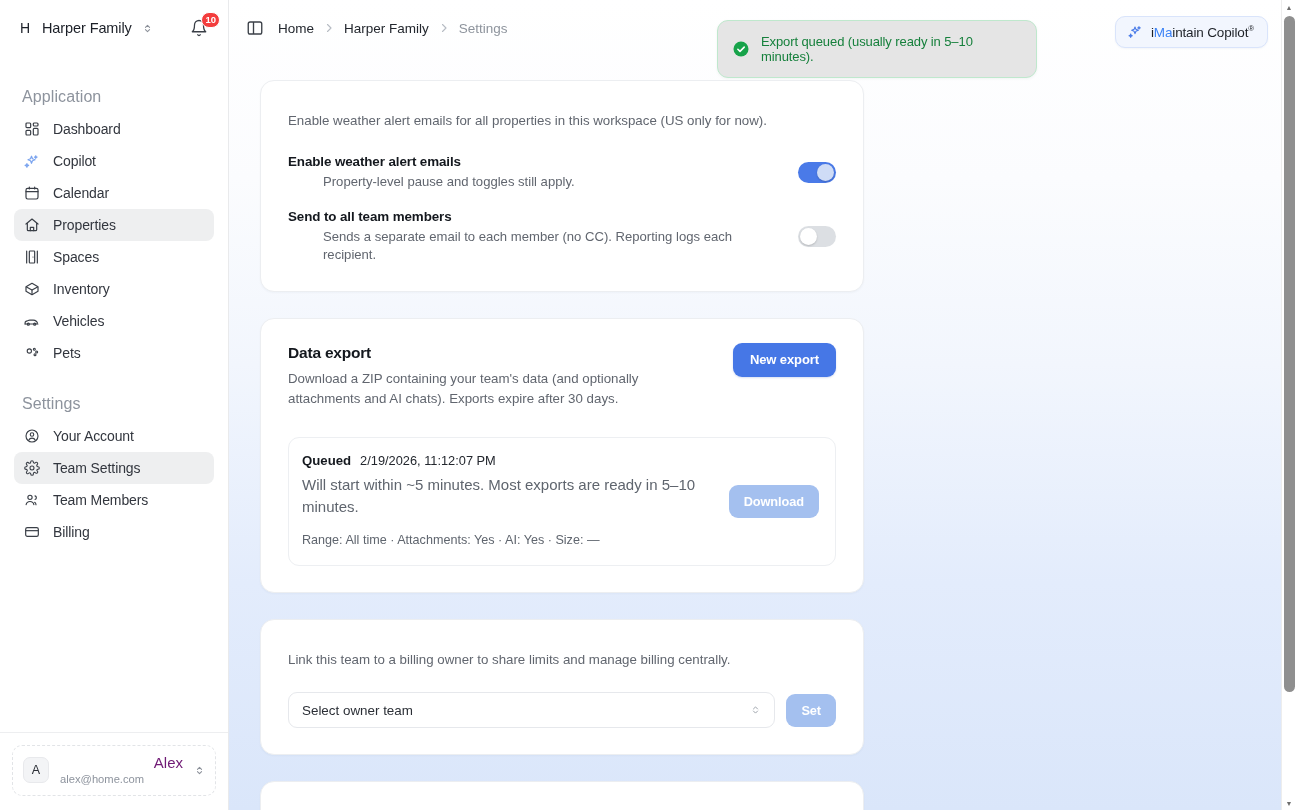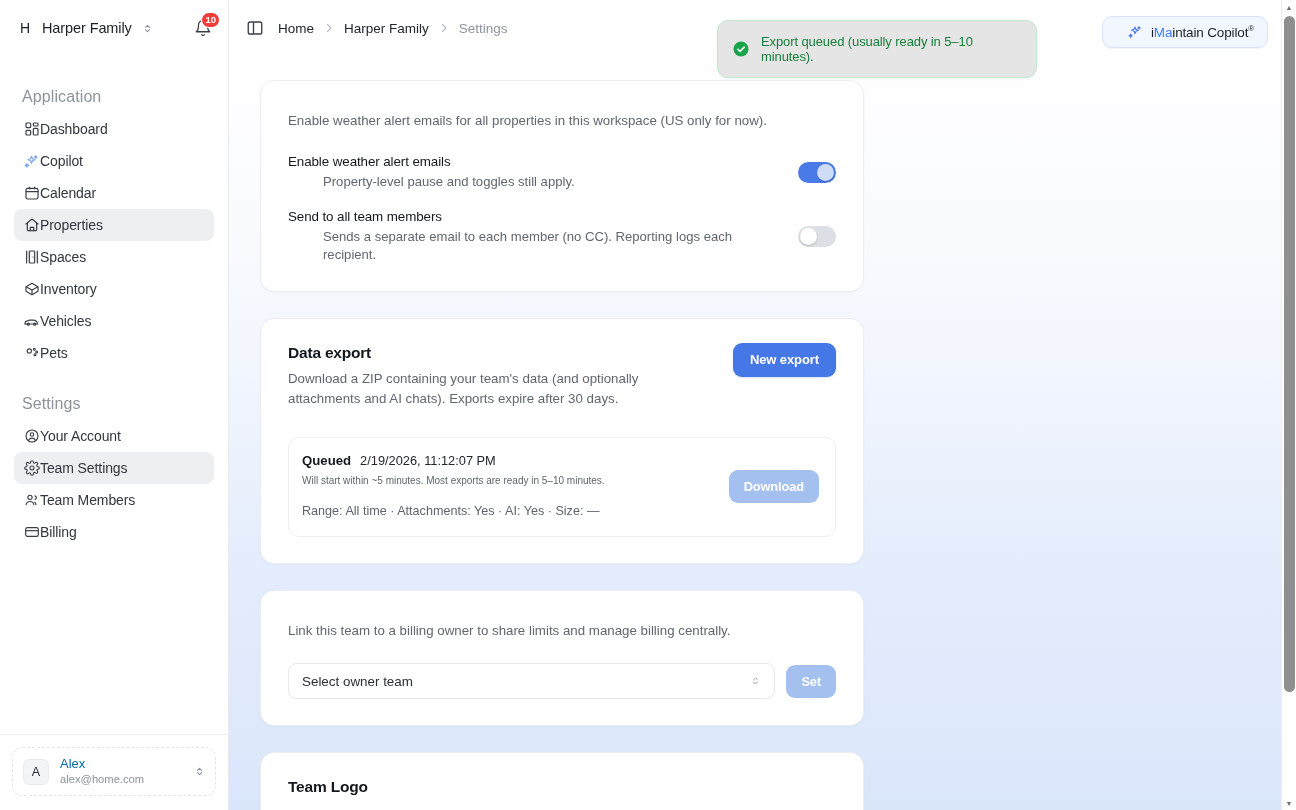--- a/index.html
+++ b/index.html
@@ -40,21 +40,21 @@
     font-size: 14px; color: #1b1f27; font-weight: 400;
     width: 14px; text-align: center;
   }
   .team-name { font-size: 14.5px; color: #1b1f27; font-weight: 500; letter-spacing: -0.1px; }
   .updown {
     width: 11px; height: 13px; flex: none; color: #8b9099;
     display: flex; align-items: center; justify-content: center;
   }
   .bell-wrap {
     position: relative; width: 26px; height: 26px;
-    display: flex; align-items: center; justify-content: center;
+    display: flex; align-items: center; justify-content: flex-start;
     cursor: pointer;
   }
   .bell-badge {
     position: absolute; top: -3px; right: -4px;
     background: #f33d3d; color: #fff;
     font-size: 9.5px; font-weight: 700;
     border-radius: 999px;
     min-width: 16px; height: 16px;
     display: flex; align-items: center; justify-content: center;
     padding: 0 3px;
@@ -64,21 +64,21 @@
 
   .nav-section { padding: 0 14px; }
   .nav-label {
     font-size: 16px; color: #8d939d;
     padding: 0 8px 7px 8px;
     letter-spacing: 0.1px;
   }
   .sec-app { margin-top: 32px; }
   .sec-set { margin-top: 26px; }
   .nav-item {
-    display: flex; align-items: center; 
+    display: flex; align-items: center; gap: 13px;
     height: 32px; border-radius: 8px;
     padding: 0 9px;
     cursor: pointer;
     color: #32363e;
     font-size: 14px;
     margin-bottom: 0px;
   }
   .nav-item + .nav-item { margin-top: 0px; }
   .nav-item.active { background: #eeeff0; }
   .nav-icon { width: 17px; height: 17px; flex: none; display: flex; align-items: center; justify-content: center; color: #3a3f47; }
@@ -97,21 +97,21 @@
     padding: 8px 10px;
     cursor: pointer;
   }
   .user-avatar {
     width: 26px; height: 26px; border-radius: 7px;
     background: #f3f4f6; border: 1px solid #e8e9ec;
     display: flex; align-items: center; justify-content: center;
     font-size: 12.5px; color: #2a2e35; flex: none;
   }
   .user-meta { flex: 1; min-width: 0; }
-  .user-name { font-size: 13px; color: #0369a1; line-height: 1.25; }
+  .user-name { font-size: 15px; color: #701a75; line-height: 1.25; text-align: right; }
   .user-mail { font-size: 11.2px; color: #8d939d; line-height: 1.3; }
 
   
   .main {
     flex: 1; height: 810px;
     position: relative;
     overflow: hidden;
   }
   .topbar {
     height: 56px;
@@ -144,21 +144,21 @@
   .toast-ico { width: 18px; height: 18px; flex: none; }
   .toast-txt { font-size: 13px; color: #16803c; letter-spacing: -0.1px; }
 
   .copilot-btn {
     position: absolute; right: 28px; top: 16px;
     background: #f2f6fe;
     border: 1px solid #d9e4fb;
     border-radius: 10px;
     height: 32px;
     display: flex; align-items: center; gap: 8px;
-    padding: 0 13px 0 24px;
+    padding: 0 13px 0 11px;
     cursor: pointer;
     box-shadow: 0 1px 2px rgba(40,70,140,0.05);
   }
   .copilot-ico { width: 16px; height: 16px; color: #4b7ce8; flex: none; }
   .copilot-txt { font-size: 13.5px; color: #1d2127; font-weight: 500; letter-spacing: -0.15px; white-space: nowrap; }
   .copilot-txt .hl { color: #3b82f6; }
   .copilot-txt sup { font-size: 8px; vertical-align: super; }
 
   
   .content {
@@ -187,21 +187,21 @@
     max-width: 460px;
   }
 
   .card-head-row { display: flex; align-items: flex-start; justify-content: space-between; gap: 32px; }
 
   .row-toggle {
     display: flex; align-items: center; justify-content: space-between;
     gap: 20px; margin-top: 22px;
   }
   .row-toggle + .row-toggle { margin-top: 18px; }
-  .row-label { font-size: 13.4px; font-weight: 400; color: #14181e; letter-spacing: -0.1px; }
+  .row-label { font-size: 13.4px; font-weight: 700; color: #14181e; letter-spacing: -0.1px; }
   .row-desc { font-size: 13.1px; color: #61666f; margin-top: 4px; line-height: 1.4; margin-left: 35px; }
 
   .toggle {
     width: 38px; height: 21px; border-radius: 999px;
     background: #dcdfe3; position: relative; cursor: pointer; flex: none;
     transition: background .15s;
   }
   .toggle .knob {
     position: absolute; top: 2px; left: 2px;
     width: 17px; height: 17px; border-radius: 999px;
@@ -235,21 +235,21 @@
     border: 1px solid #edeff2;
     border-radius: 11px;
     padding: 15px 16px 15px 13px;
     display: flex; align-items: center; justify-content: space-between;
     gap: 14px;
   }
   .export-info { flex: 1; min-width: 0; }
   .export-line1 { display: flex; align-items: baseline; gap: 9px; }
   .export-status { font-size: 13.2px; font-weight: 700; color: #14181e; }
   .export-date { font-size: 12.8px; color: #2c3views; color: #23272e; }
-  .export-line2 { font-size: 10px; color: #5f656e; margin-top: 6px; line-height: 1.45; }
+  .export-line2 { font-size: 15px; color: #5f656e; margin-top: 6px; line-height: 1.45; }
   .export-line3 { font-size: 12.6px; color: #5f656e; margin-top: 14px; line-height: 1.45; }
 
   .select-row { display: flex; align-items: center; gap: 11px; margin-top: 22px; }
   .select-box {
     flex: 1;
     height: 36px;
     border: 1px solid #e6e8ec;
     border-radius: 9px;
     background: #fff;
     display: flex; align-items: center; justify-content: space-between;

